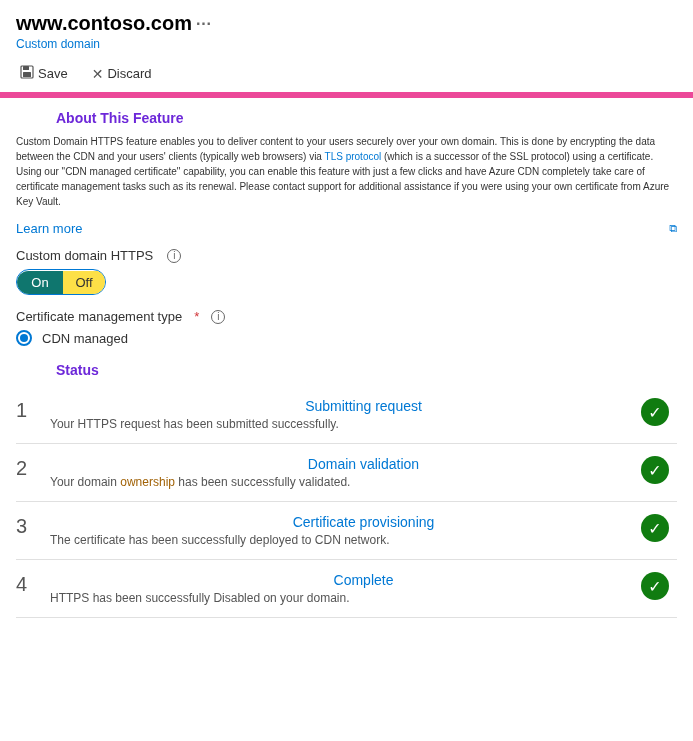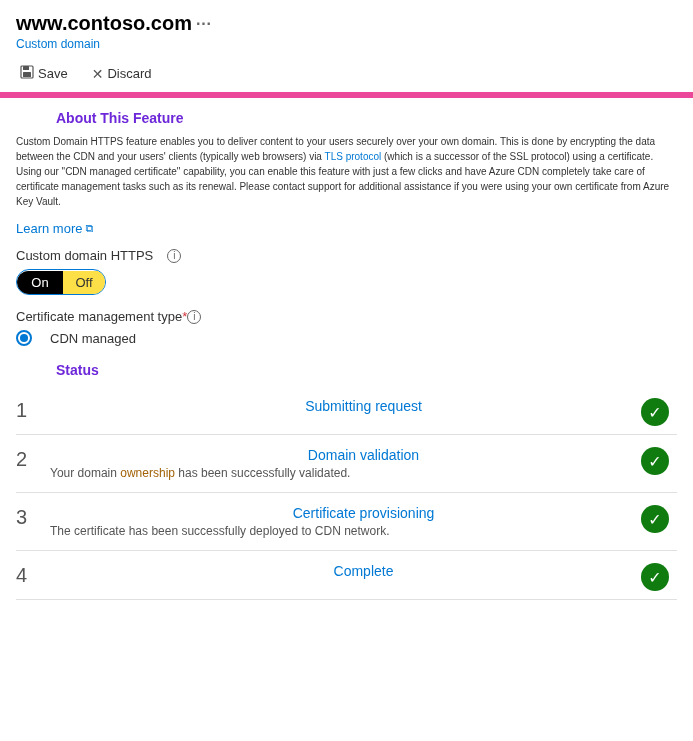--- a/index.html
+++ b/index.html
@@ -90,20 +90,21 @@
 
     .learn-more {
       display: flex;
       align-items: center;
       gap: 3px;
       color: #0078d4;
       font-size: 13px;
       margin: 8px 0 12px 0;
       cursor: pointer;
       text-decoration: none;
+      justify-content: space-between;
     }
 
     .external-icon {
       font-size: 11px;
     }
 
     .configure-section {
       margin-bottom: 12px;
     }
 
@@ -135,21 +136,21 @@
       align-items: center;
       background: #fff;
       border: 1.5px solid #0078d4;
       border-radius: 20px;
       overflow: hidden;
       width: 90px;
       height: 26px;
     }
 
     .toggle-on {
-      background: #000000;
+      background: #0f766e;
       color: #fff;
       border: none;
       padding: 4px 12px;
       font-size: 13px;
       cursor: pointer;
       border-radius: 18px 0 0 18px;
       flex: 1;
       font-weight: 500;
     }
 
@@ -164,32 +165,32 @@
     }
 
     .cert-section {
       margin-top: 14px;
     }
 
     .cert-label {
       font-size: 13px;
       display: flex;
       align-items: center;
-      gap: 0;
+      gap: 12px;
       margin-bottom: 6px;
     }
 
     .required-star {
       color: #d13438;
     }
 
     .radio-option {
       display: flex;
       align-items: center;
-      gap: 18px;
+      gap: 10px;
       font-size: 13px;
       color: #333;
     }
 
     .radio-circle {
       width: 16px;
       height: 16px;
       border-radius: 50%;
       border: 2px solid #0078d4;
       display: flex;
@@ -333,20 +334,23 @@
     </div>
   </div>
 
   <div class="status-section">
     <div class="section-title">Status</div>
 
     <div class="status-item">
       <div class="status-number">1</div>
       <div class="status-content">
         <div class="status-title">Submitting request</div>
+        <div class="status-desc">
+          <span>Your HTTPS request has been submitted successfully.</span>
+        </div>
       </div>
       <div class="status-check">
         <div class="check-circle">✓</div>
       </div>
     </div>
 
     <div class="status-item">
       <div class="status-number">2</div>
       <div class="status-content">
         <div class="status-title">Domain validation</div>
@@ -369,20 +373,23 @@
       </div>
       <div class="status-check">
         <div class="check-circle">✓</div>
       </div>
     </div>
 
     <div class="status-item">
       <div class="status-number">4</div>
       <div class="status-content">
         <div class="status-title">Complete</div>
+        <div class="status-desc">
+          <span>HTTPS has been successfully Disabled on your domain.</span>
+        </div>
       </div>
       <div class="status-check">
         <div class="check-circle">✓</div>
       </div>
     </div>
 
   </div>
 </div>
 
 </body></html>

